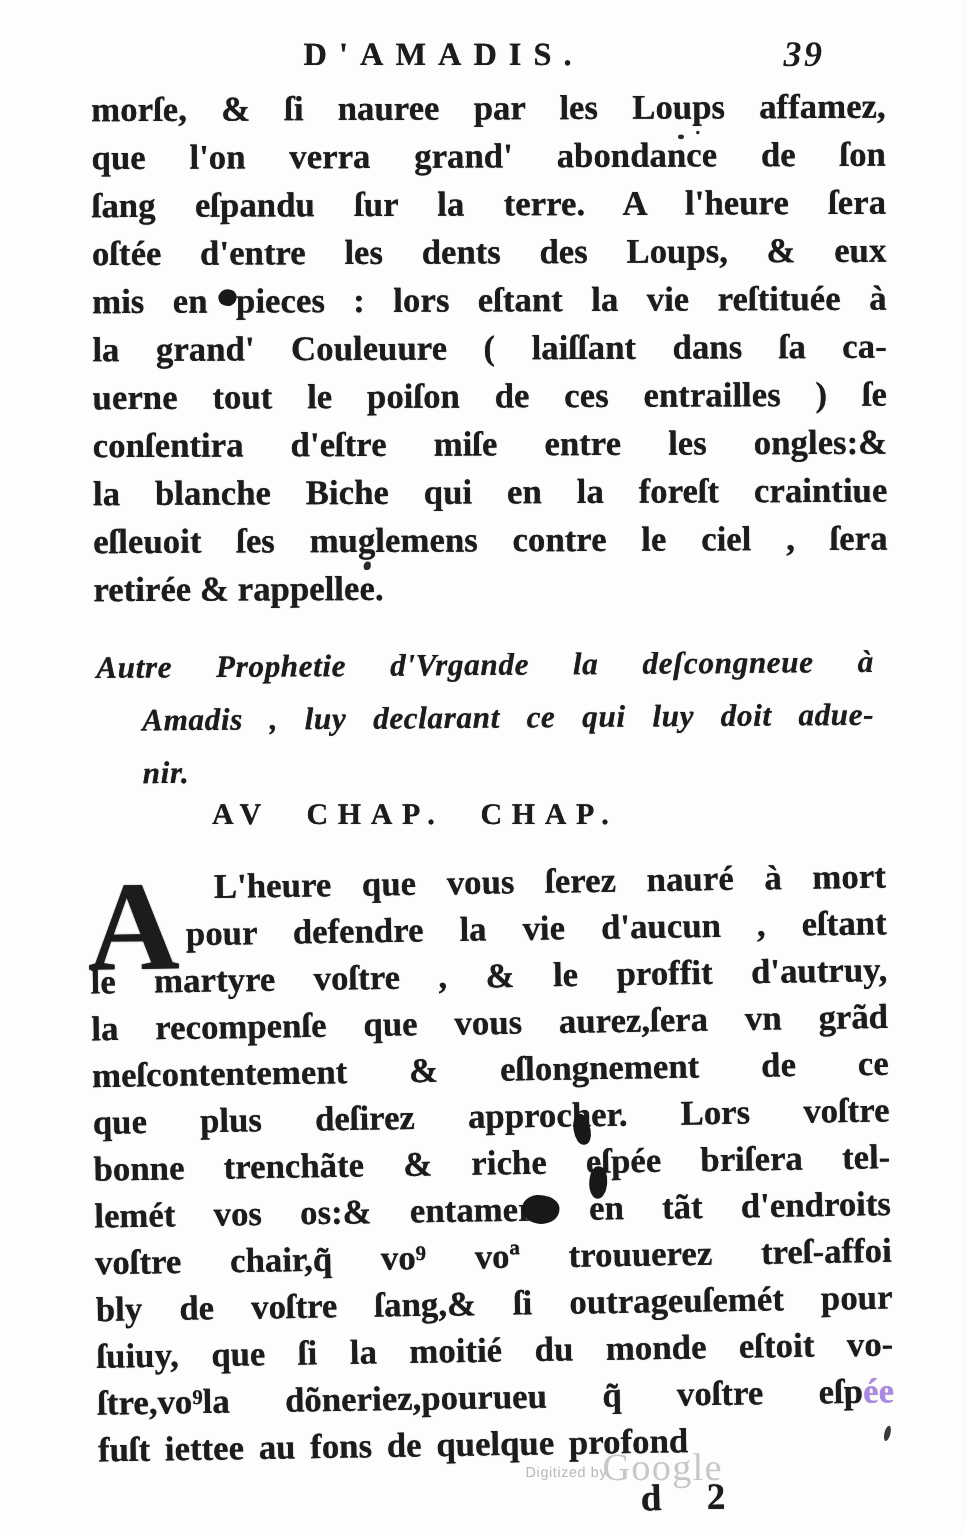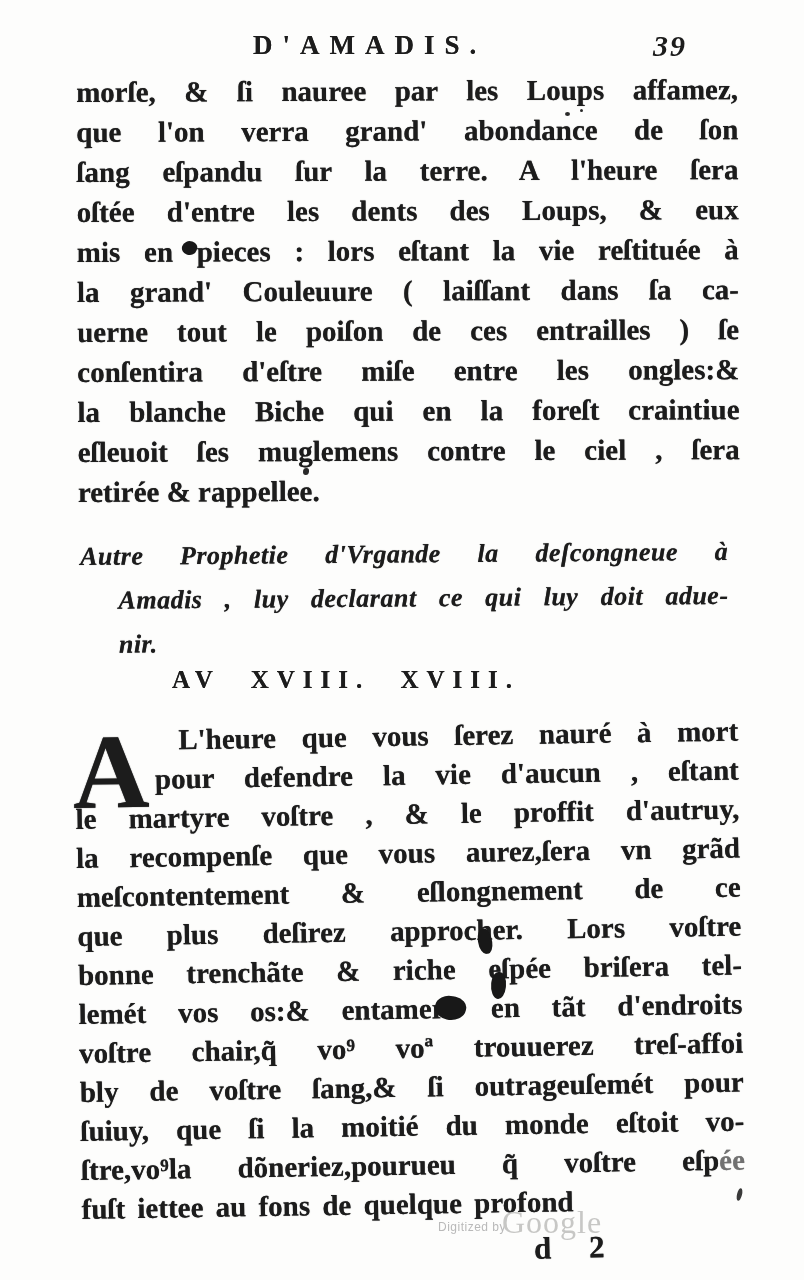--- a/index.html
+++ b/index.html
@@ -61,21 +61,21 @@
     transform:rotate(-0.9deg); transform-origin:left top;
   }
   .dropcap {
     position:absolute; left:-2px; top:12px;
     font-size:106px; line-height:78px; font-weight:bold;
     text-shadow:0 0 1px rgba(0,0,0,.8);
   }
   .para2 .ind1 { padding-left:104px; }
   .para2 .ind2 { padding-left:80px; }
   .para2 .short { text-align-last:left; word-spacing:5px; }
-  .faded { color:#000000; opacity:.55; }
+  .faded { color:#6d28d9; opacity:.55; }
 
   .signature {
     position:absolute; top:1230px; left:534px;
     font-size:31px; font-weight:bold; word-spacing:30px;
     transform:rotate(-1.2deg);
     text-shadow:0 0 0.7px rgba(0,0,0,.8);
   }
 
   
   .watermark { position:absolute; top:1204px; left:438px; width:220px; height:46px; }
@@ -125,21 +125,21 @@
     <div class="line">eſleuoit ſes muglemens contre le ciel , ſera</div>
     <div class="line last">retirée &amp; rappellee.</div>
   </div>
 
   <div class="prophecy">
     <div class="line">Autre Prophetie d'Vrgande la deſcongneue à</div>
     <div class="line hang">Amadis , luy declarant ce qui luy doit adue-</div>
     <div class="line hang last">nir.</div>
   </div>
 
-  <div class="chap-heading">AV XVIII. XVIII.</div>
+  <div class="chap-heading">AV CHAP. CHAP.</div>
 
   <div class="para2">
     <span class="dropcap">A</span>
     <div class="line ind1">L'heure que vous ſerez nauré à mort</div>
     <div class="line ind2">pour defendre la vie d'aucun , eſtant</div>
     <div class="line">le martyre voſtre , &amp; le proffit d'autruy,</div>
     <div class="line">la recompenſe que vous aurez,ſera vn grãd</div>
     <div class="line">meſcontentement &amp; eſlongnement de ce</div>
     <div class="line">que plus deſirez approcher. Lors voſtre</div>
     <div class="line">bonne trenchãte &amp; riche eſpée briſera tel-</div>

